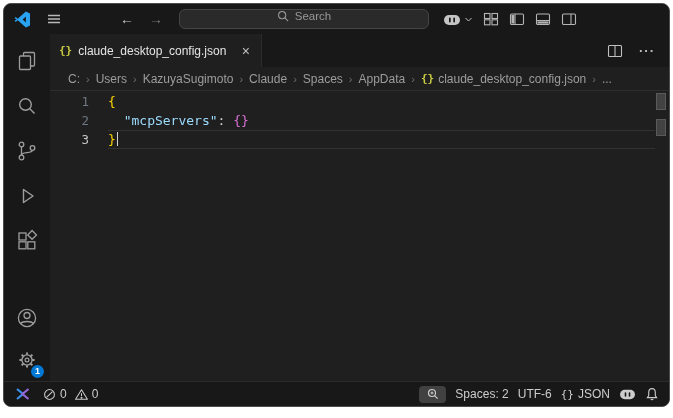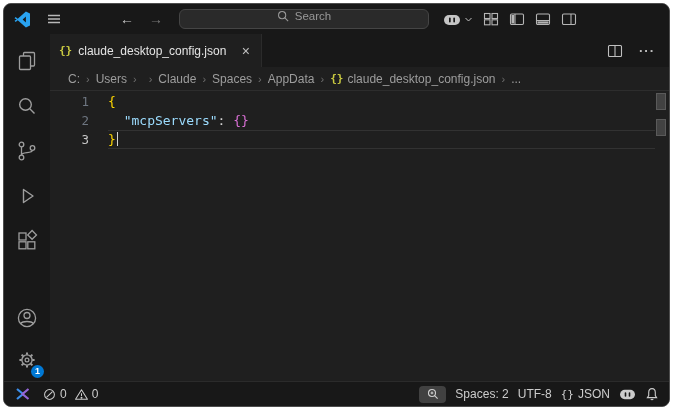--- a/index.html
+++ b/index.html
@@ -246,20 +246,21 @@
           </svg>
           <span class="more">···</span>
         </div>
       </div>
 
       <div class="breadcrumbs" id="crumbs">
           <span class="crumb">C:</span>
           <span class="crumb-sep">›</span>
           <span class="crumb">Users</span>
           <span class="crumb-sep">›</span>
+          <span class="crumb">KazuyaSugimoto</span>
           <span class="crumb-sep">›</span>
           <span class="crumb">Claude</span>
           <span class="crumb-sep">›</span>
           <span class="crumb">Spaces</span>
           <span class="crumb-sep">›</span>
           <span class="crumb">AppData</span>
           <span class="crumb-sep">›</span>
           <span class="crumb file">
             <span class="json-glyph">{}</span>
             <span>claude_desktop_config.json</span>
@@ -315,21 +316,21 @@
     </div>
     <div class="sb-right">
       <span class="zoom-btn">
         <svg width="12" height="12" viewBox="0 0 13 13" fill="none" stroke="#d0d0d0" stroke-width="1.2">
           <circle cx="5.4" cy="5.4" r="3.8"></circle>
             <path d="M8.2 8.2 L11.5 11.5"></path>
             <path d="M5.4 3.9 V6.9 M3.9 5.4 H6.9"></path>
         </svg>
       </span>
       <span class="sb-item">Spaces: 2</span>
-      <span class="sb-item">UTF-8</span>
+      <span class="sb-item">UTF-6</span>
       <span class="sb-item">
         <span class="lang-icon">{}</span>
         <span>JSON</span>
       </span>
       <span class="sb-item">
         <svg width="17" height="14" viewBox="0 0 18 15">
           <rect x="1" y="3" width="16" height="10" rx="5" fill="currentColor"></rect>
           <rect x="6" y="5.6" width="1.7" height="4.8" rx="0.85" fill="#181818"></rect>
           <rect x="10.3" y="5.6" width="1.7" height="4.8" rx="0.85" fill="#181818"></rect>
         </svg>

